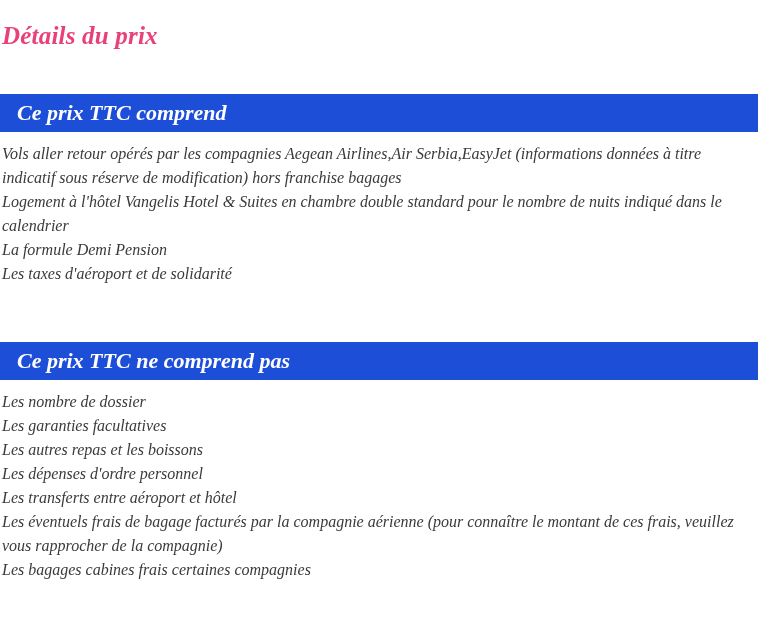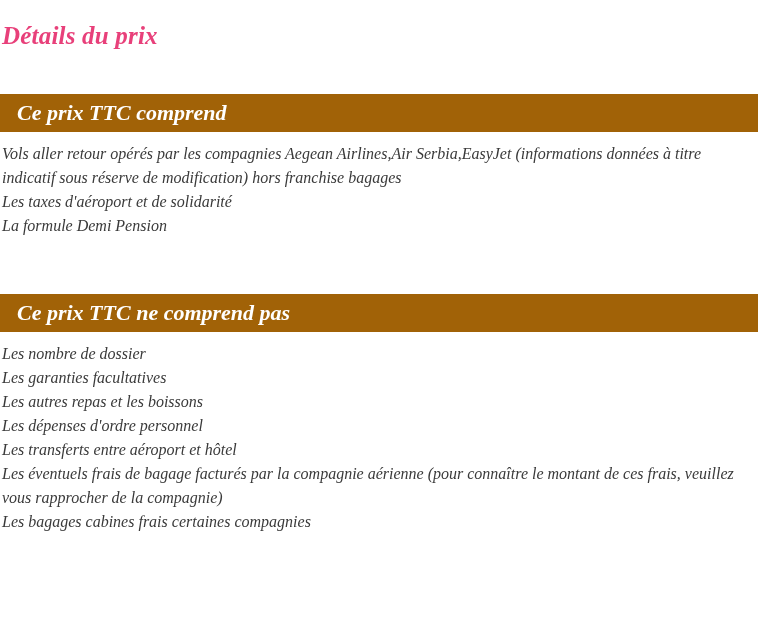--- a/index.html
+++ b/index.html
@@ -28,21 +28,21 @@
     font-size: 25px;
     color: #e8407a;
     margin: 0;
     padding: 22px 0 0 2px;
     letter-spacing: 0.2px;
   }
   .section {
     margin-top: 0;
   }
   .section-header {
-    background: #a16207;
+    background: #1d4ed8;
     color: #ffffff;
     font-family: "Liberation Serif", serif;
     font-style: italic;
     font-weight: bold;
     font-size: 22px;
     line-height: 38px;
     height: 38px;
     padding-left: 17px;
     box-sizing: border-box;
     width: 758px;
@@ -71,22 +71,23 @@
 
   <h1 class="page-title">Détails du prix</h1>
 
   <div class="spacer-a"></div>
 
   <div class="section">
     <div class="section-header">Ce prix TTC comprend</div>
     <div class="spacer-b"></div>
     <div class="section-body">
       <p class="item">Vols aller retour opérés par les compagnies Aegean Airlines,Air Serbia,EasyJet (informations données à titre indicatif sous réserve de modification) hors franchise bagages</p>
+      <p class="item">Logement à l'hôtel Vangelis Hotel &amp; Suites en chambre double standard pour le nombre de nuits indiqué dans le calendrier</p>
+      <p class="item">La formule Demi Pension</p>
       <p class="item">Les taxes d'aéroport et de solidarité</p>
-      <p class="item">La formule Demi Pension</p>
     </div>
   </div>
 
   <div class="spacer-c"></div>
 
   <div class="section">
     <div class="section-header">Ce prix TTC ne comprend pas</div>
     <div class="spacer-d"></div>
     <div class="section-body">
       <p class="item">Les nombre de dossier</p>

